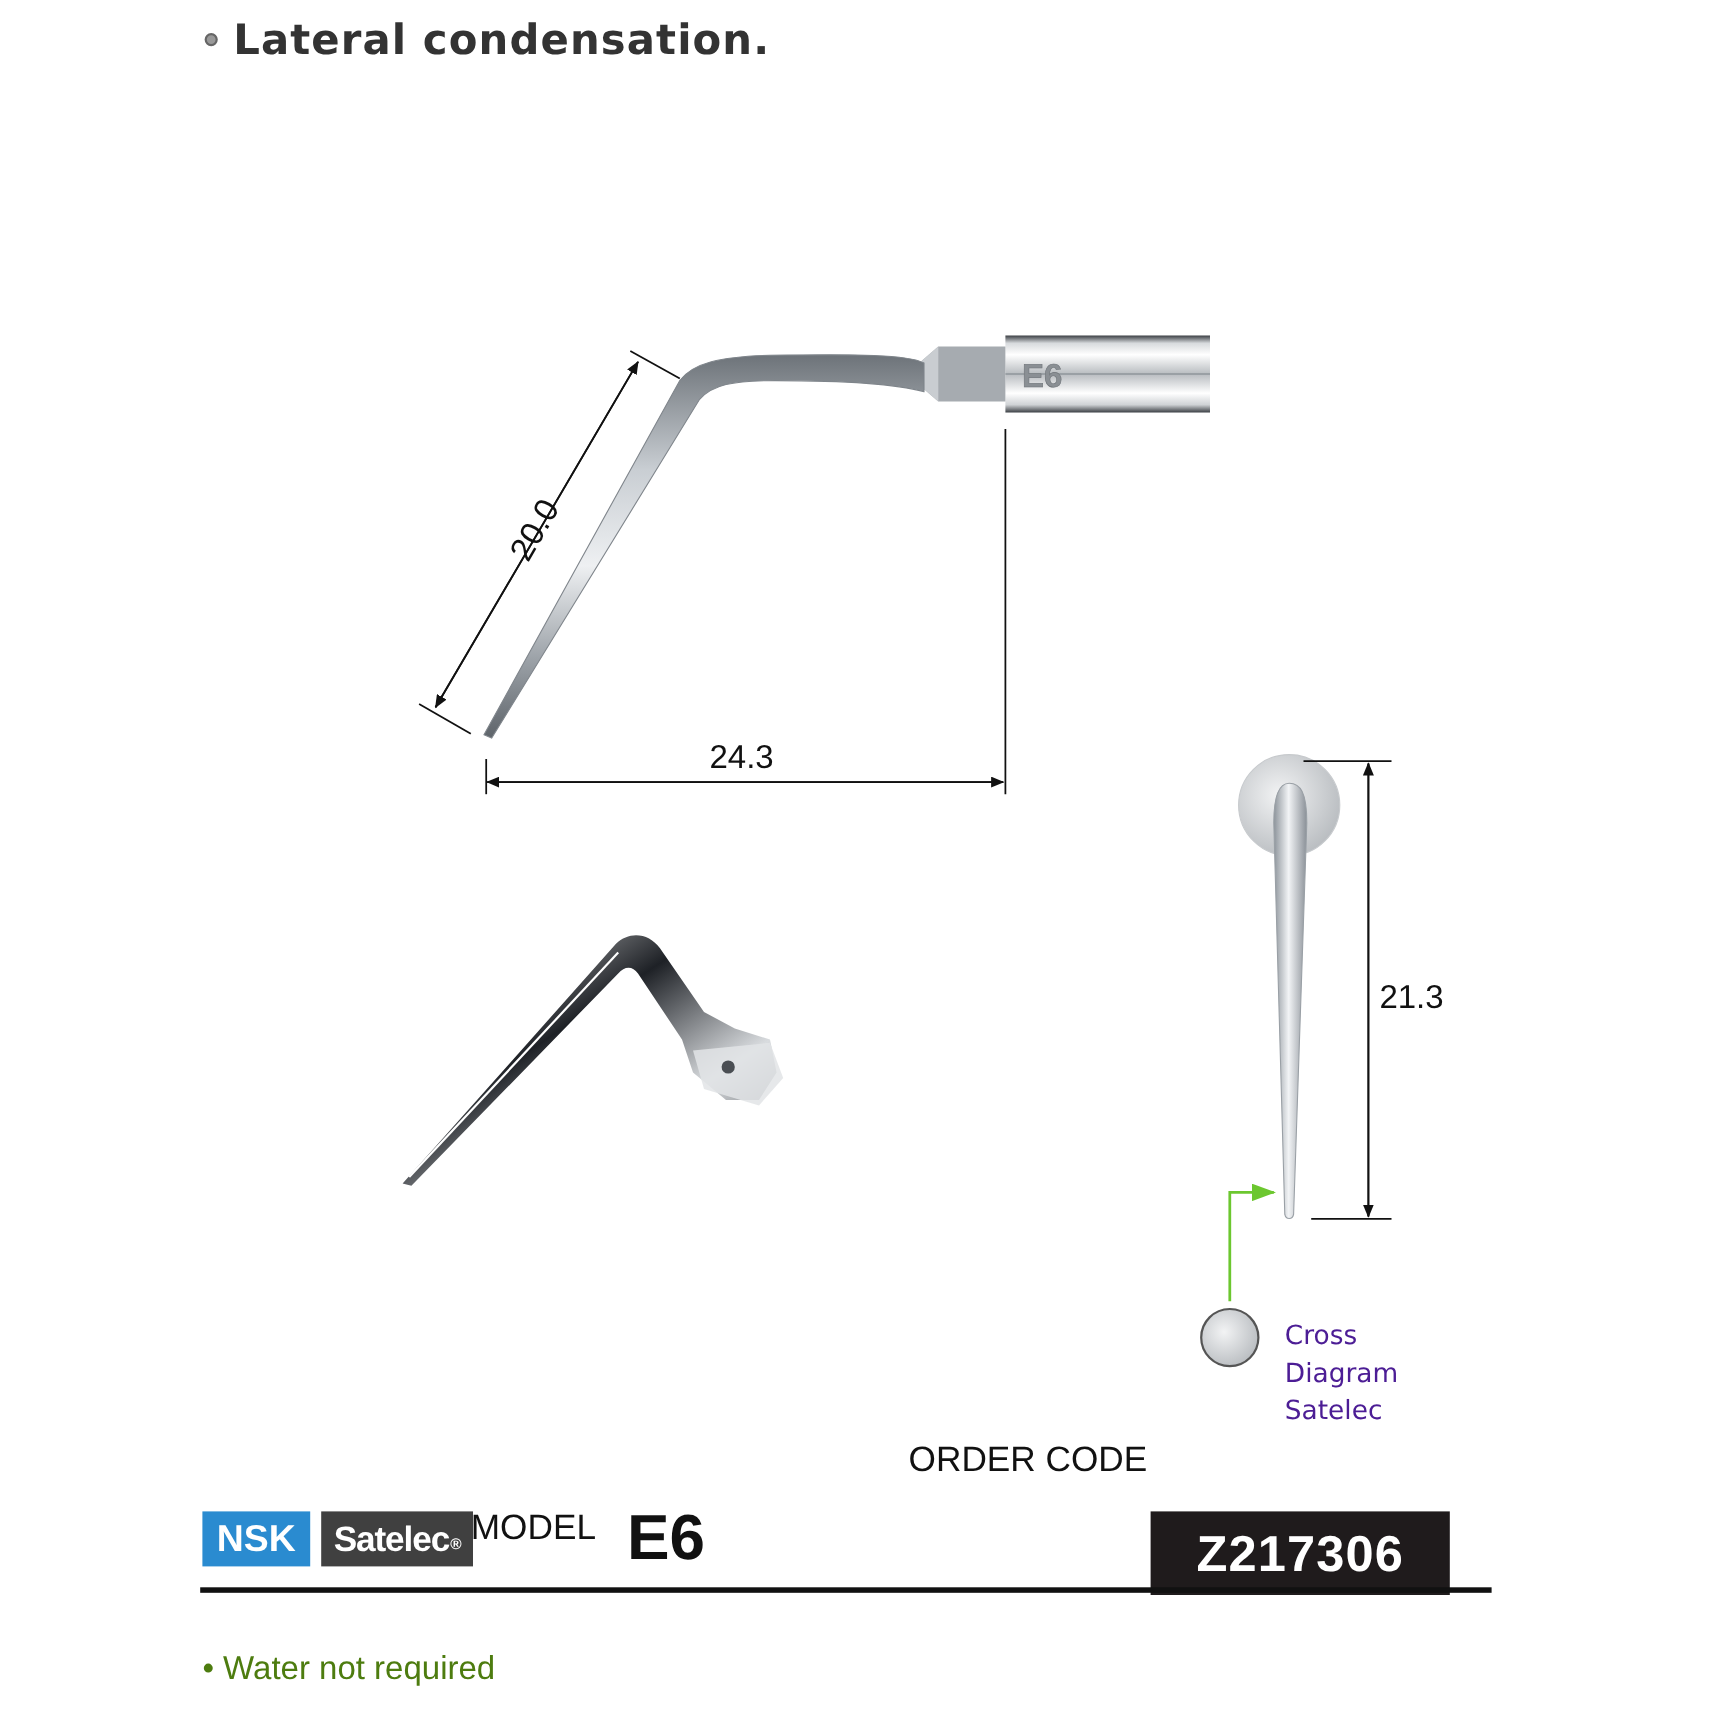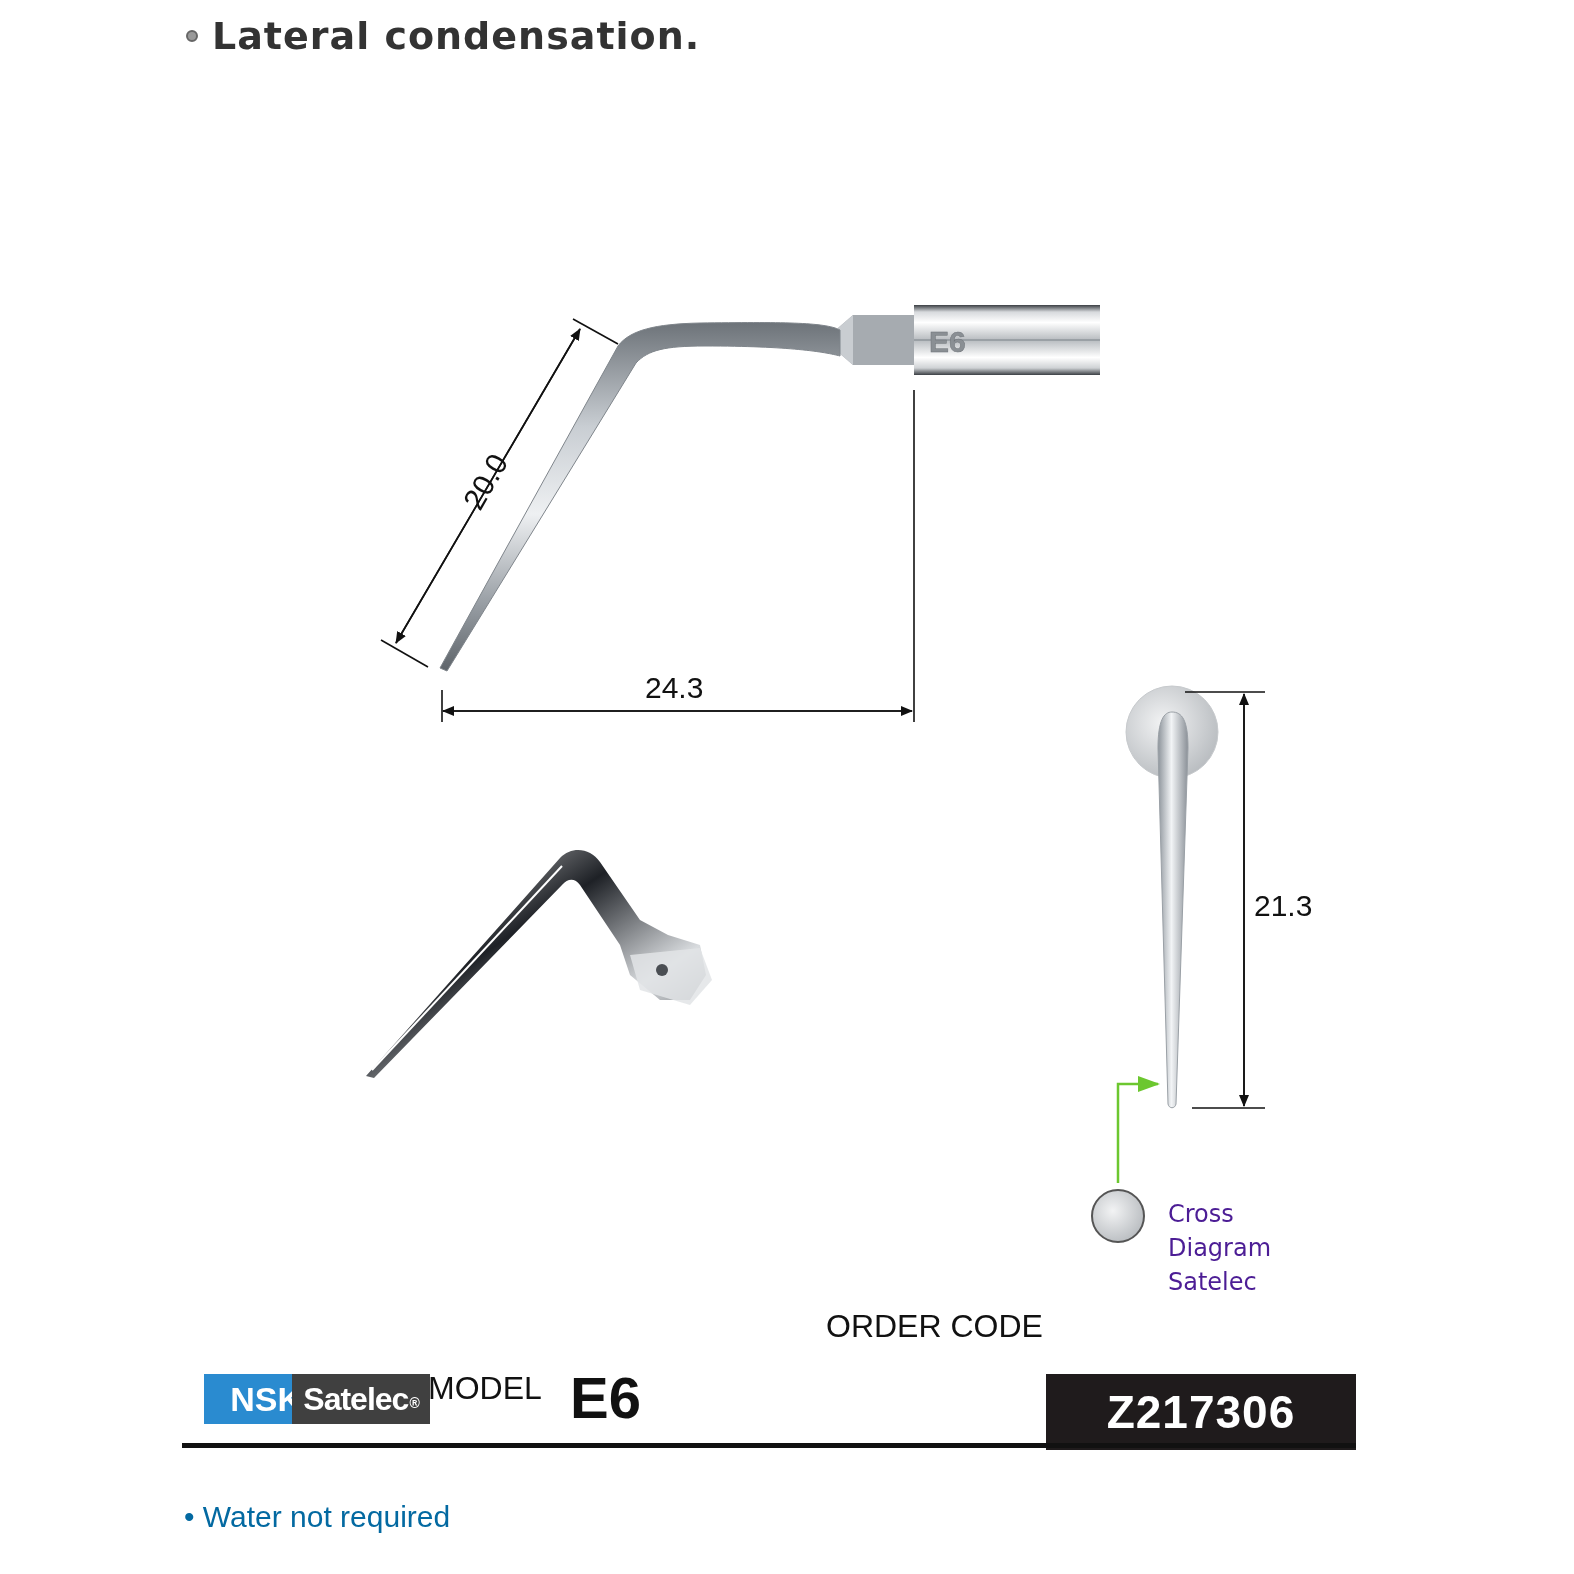--- a/index.html
+++ b/index.html
@@ -3,29 +3,29 @@
 <meta charset="utf-8">
 <style>
   html,body{margin:0;padding:0;background:#ffffff;}
   body{width:1574px;height:1574px;position:relative;overflow:hidden;font-family:"Liberation Sans",sans-serif;color:#111;}
   .abs{position:absolute;}
   .heading{left:186px;top:14px;font-family:"DejaVu Sans",sans-serif;font-size:38px;color:#333;letter-spacing:1px;display:flex;align-items:center;gap:14px;font-weight:bold;}
   .heading .dot{width:8px;height:8px;border-radius:50%;border:2px solid #666;background:#999;display:inline-block;}
   svg.drawing{position:absolute;left:0;top:0;}
   .dim{font-family:"Liberation Sans",sans-serif;font-size:30px;color:#111;}
   .cs-label{left:1168px;top:1197px;font-family:"DejaVu Sans",sans-serif;font-size:24px;color:#4c1d95;line-height:34px;}
-  .brand-nsk{left:184px;top:1374px;width:98px;height:50px;background:#2a8bd0;color:#fff;font-weight:bold;font-size:34px;display:flex;align-items:center;justify-content:flex-end;margin-left:20px;}
+  .brand-nsk{left:184px;top:1374px;width:98px;height:50px;background:#2a8bd0;color:#fff;font-weight:bold;font-size:34px;display:flex;align-items:center;justify-content:center;}
   .brand-sat{left:292px;top:1374px;width:138px;height:50px;background:#404040;color:#fff;font-weight:bold;font-size:32px;display:flex;align-items:center;justify-content:center;letter-spacing:-1px;}
   .brand-sat sup{font-size:14px;margin-left:1px;vertical-align:top;position:relative;top:4px;}
   .model-label{left:428px;top:1370px;font-size:32px;color:#111;}
   .model-value{left:570px;top:1364px;font-size:58px;font-weight:bold;color:#111;}
   .order-label{left:826px;top:1308px;font-size:32px;color:#111;}
-  .order-box{left:1046px;top:1374px;width:310px;height:76px;background:#1f1b1c;color:#fff;font-size:46px;font-weight:bold;display:flex;align-items:center;justify-content:center;letter-spacing:1px;}
+  .order-box{left:1046px;top:1374px;width:272px;height:76px;background:#1f1b1c;color:#fff;font-size:46px;font-weight:bold;display:flex;align-items:center;justify-content:center;letter-spacing:1px;}
   .rule{left:182px;top:1443px;width:1174px;height:5px;background:#111;}
-  .note{left:184px;top:1500px;color:#0369a1;font-size:30px;}
+  .note{left:184px;top:1500px;color:#4d7c0f;font-size:30px;}
 </style>
 </head>
 <body>
 
 <div class="abs heading">
   <span class="dot"></span>
   <span>Lateral condensation.</span>
 </div>
 
 <svg class="drawing" width="1574" height="1574" viewBox="0 0 1574 1574">

